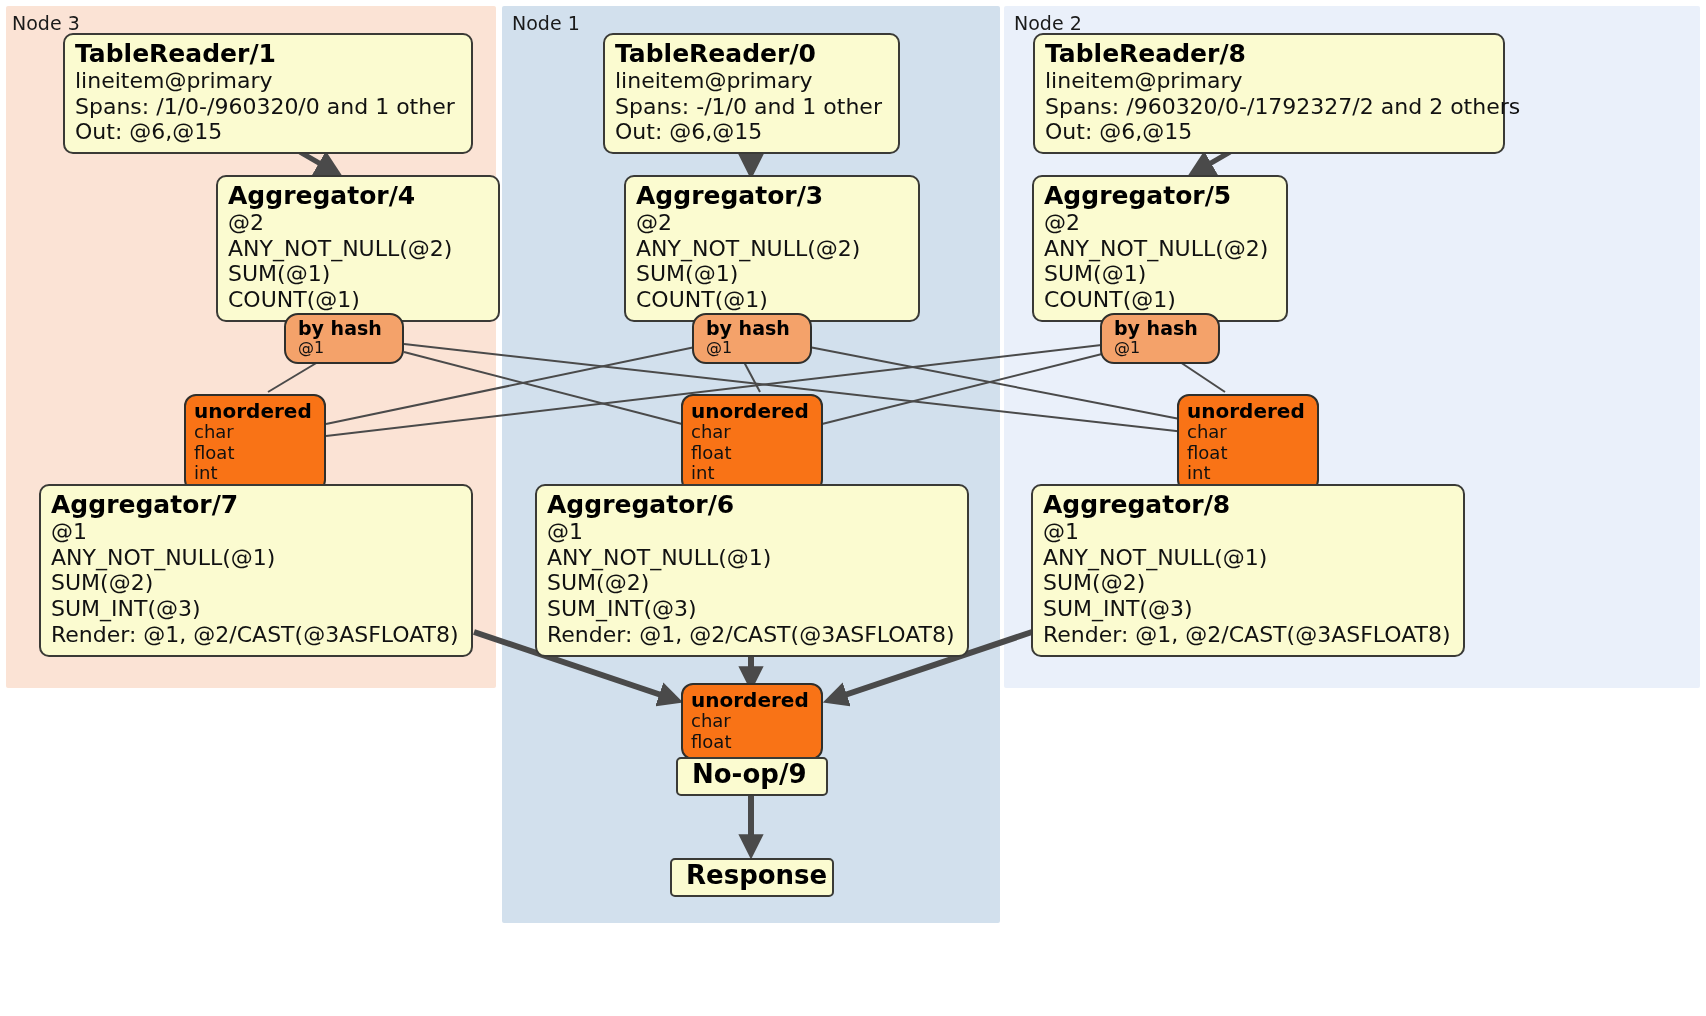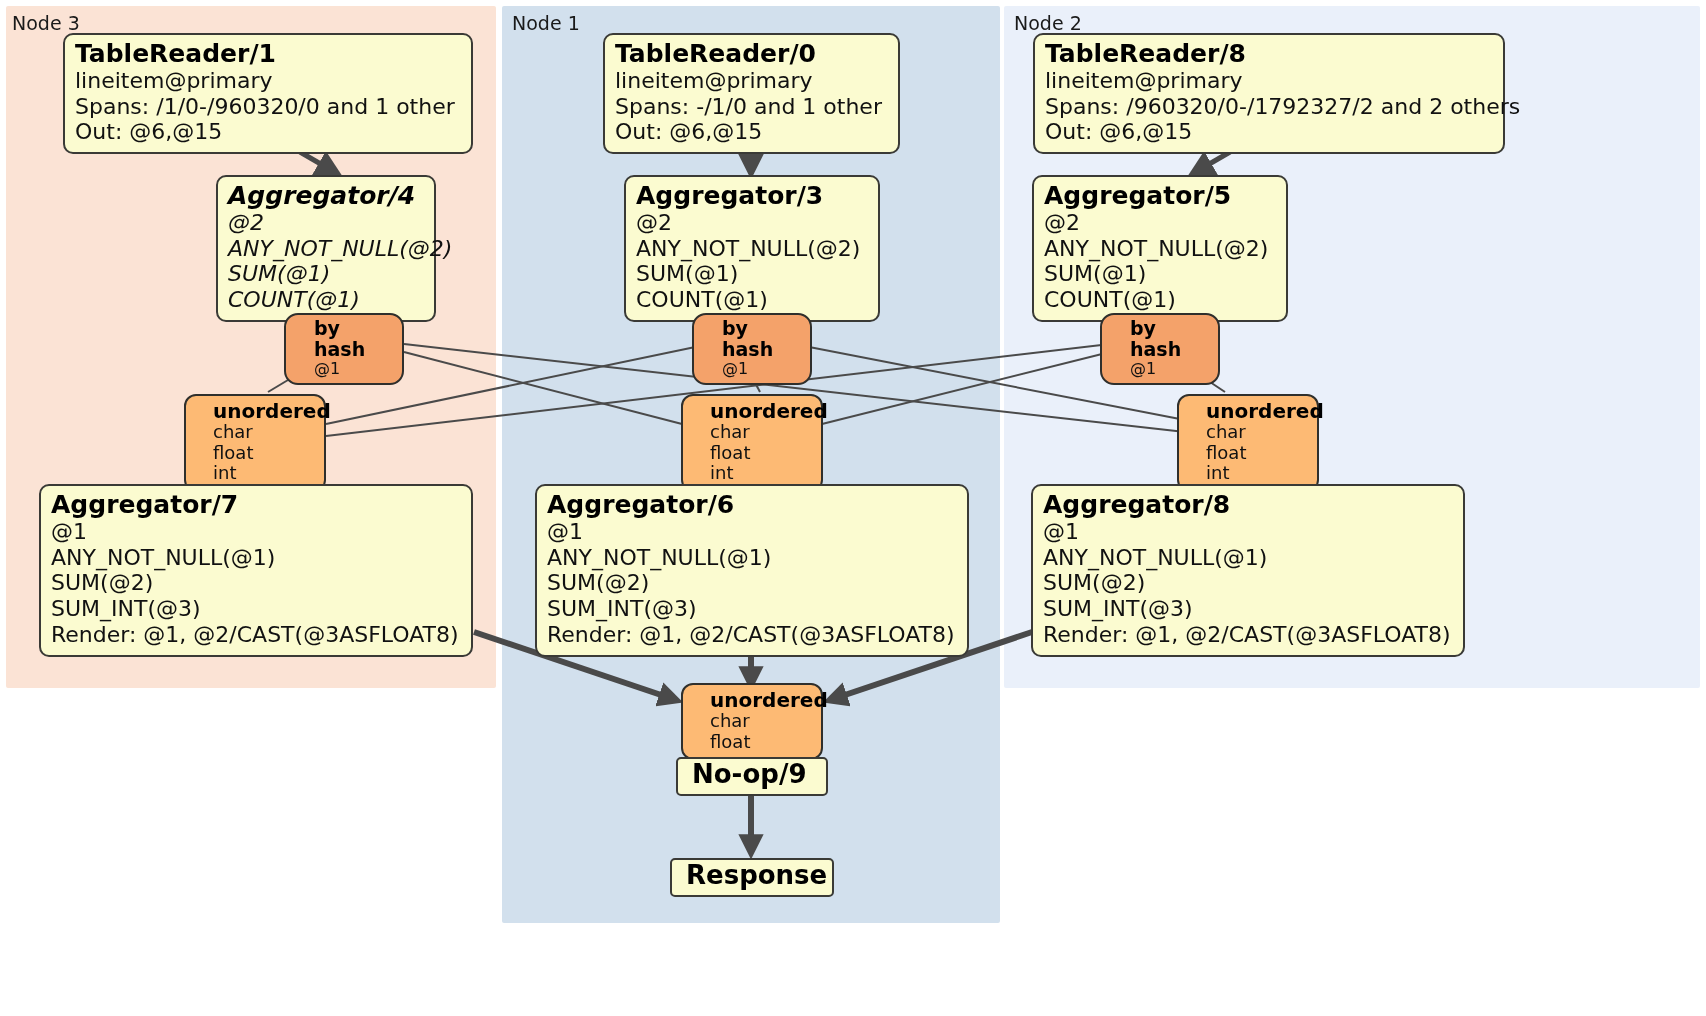--- a/index.html
+++ b/index.html
@@ -13,26 +13,26 @@
   svg.edges{position:absolute;left:0;top:0;width:1706px;height:1016px;overflow:visible;}
 
   .node{position:absolute;box-sizing:border-box;text-align:left;}
 
   .proc{background:#fbfbd0;border:2px solid #3a3a36;border-radius:10px;
         padding:5px 10px 7px 10px;}
   .proc .ttl{font-weight:bold;font-size:25px;line-height:1.12;color:#000;}
   .proc .ln{font-size:22px;line-height:1.17;color:#111;white-space:nowrap;}
 
   .router-out{background:#f4a26a;border:2px solid #2f2f2c;border-radius:14px;
-              padding:3px 12px 5px 28px;}
+              padding:3px 12px 5px 12px;}
   .router-out .ttl{font-weight:bold;font-size:19px;line-height:1.1;color:#000;}
   .router-out .ln{font-size:16px;line-height:1.12;color:#111;}
 
-  .router-in{background:#fdba74;border:2px solid #2f2f2c;border-radius:12px;
-             padding:4px 10px 6px 27px;}
+  .router-in{background:#f97316;border:2px solid #2f2f2c;border-radius:12px;
+             padding:4px 10px 6px 8px;}
   .router-in .ttl{font-weight:bold;font-size:20px;line-height:1.12;color:#000;}
   .router-in .ln{font-size:18px;line-height:1.14;color:#111;}
 
   .small-proc{background:#fbfbd0;border:2px solid #3a3a36;border-radius:5px;
               padding:1px 14px 5px 14px;}
   .small-proc .ttl{font-weight:bold;font-size:26px;line-height:1.1;color:#000;}
 </style>
 </head>
 <body>
 
@@ -94,29 +94,29 @@
     <div class="ln">Out: @6,@15</div>
   </div>
 
   <div class="node proc" style="left:1033px;top:33px;width:472px;">
     <div class="ttl">TableReader/8</div>
     <div class="ln">lineitem@primary</div>
     <div class="ln">Spans: /960320/0-/1792327/2 and 2 others</div>
     <div class="ln">Out: @6,@15</div>
   </div>
 
-  <div class="node proc" style="left:216px;top:175px;width:220px;font-style:italic;">
+  <div class="node proc" style="left:216px;top:175px;width:284px;">
     <div class="ttl">Aggregator/4</div>
     <div class="ln">@2</div>
     <div class="ln">ANY_NOT_NULL(@2)</div>
     <div class="ln">SUM(@1)</div>
     <div class="ln">COUNT(@1)</div>
   </div>
 
-  <div class="node proc" style="left:624px;top:175px;width:256px;">
+  <div class="node proc" style="left:624px;top:175px;width:296px;">
     <div class="ttl">Aggregator/3</div>
     <div class="ln">@2</div>
     <div class="ln">ANY_NOT_NULL(@2)</div>
     <div class="ln">SUM(@1)</div>
     <div class="ln">COUNT(@1)</div>
   </div>
 
   <div class="node proc" style="left:1032px;top:175px;width:256px;">
     <div class="ttl">Aggregator/5</div>
     <div class="ln">@2</div>

